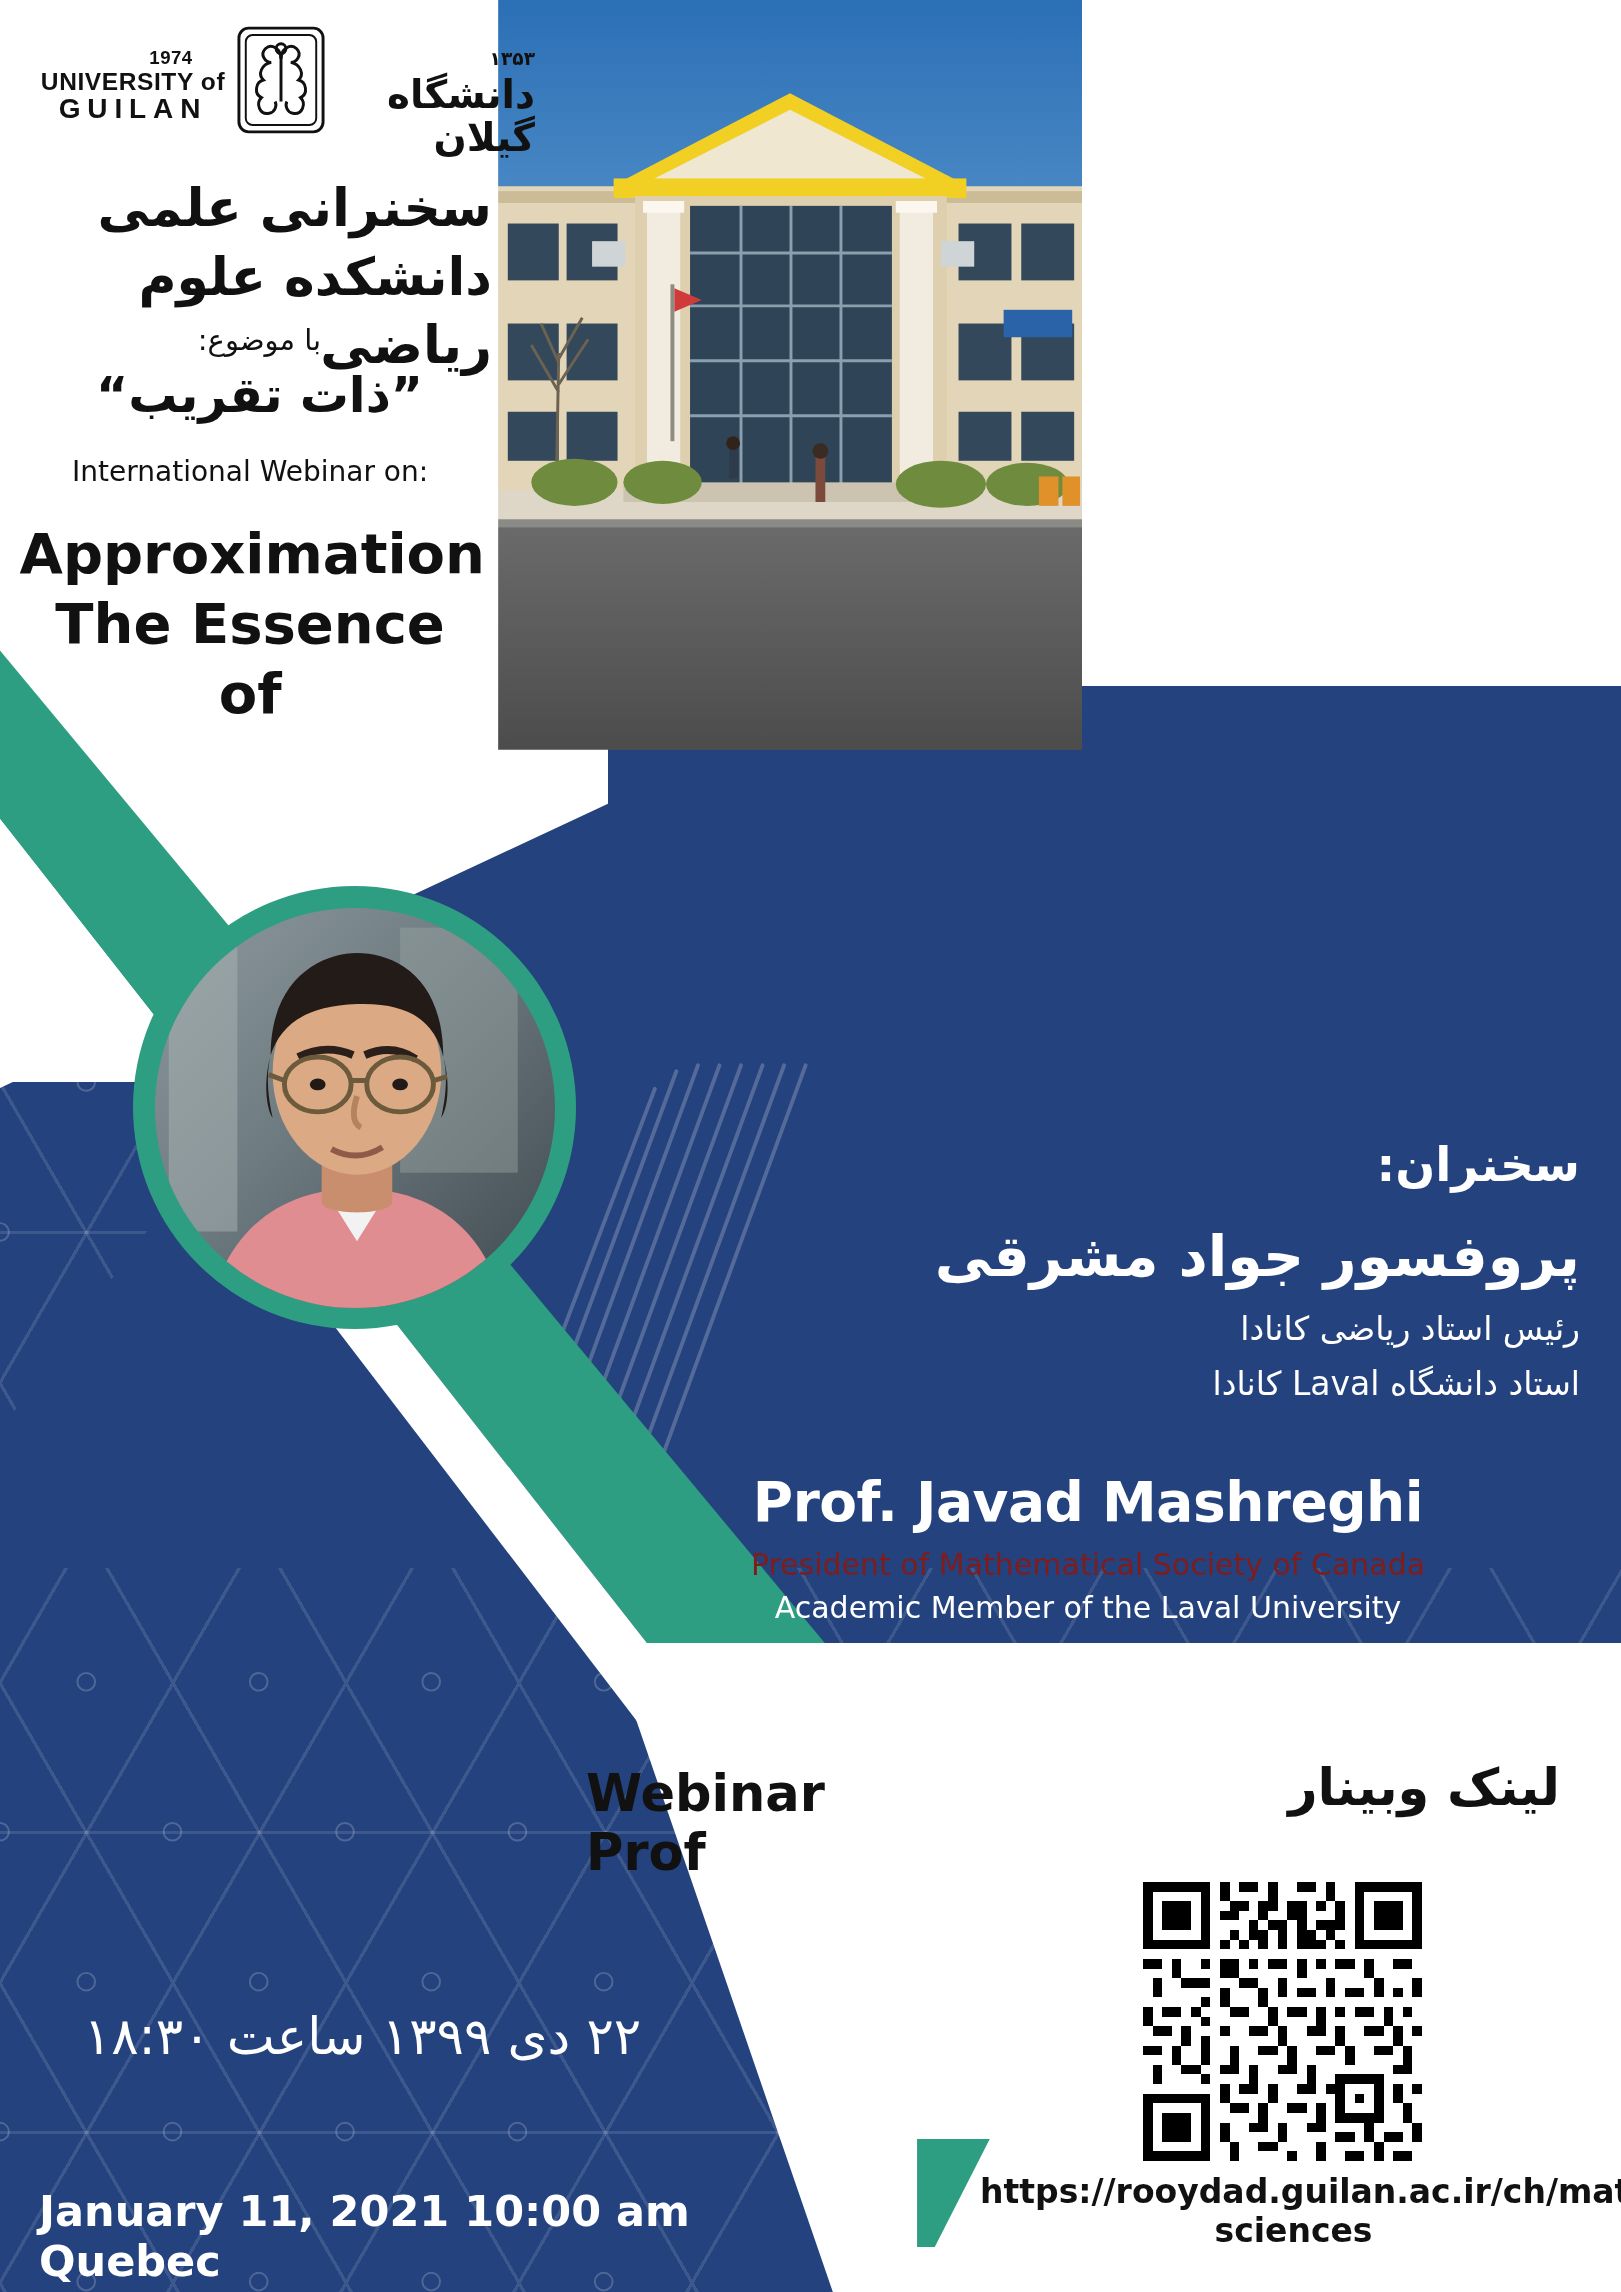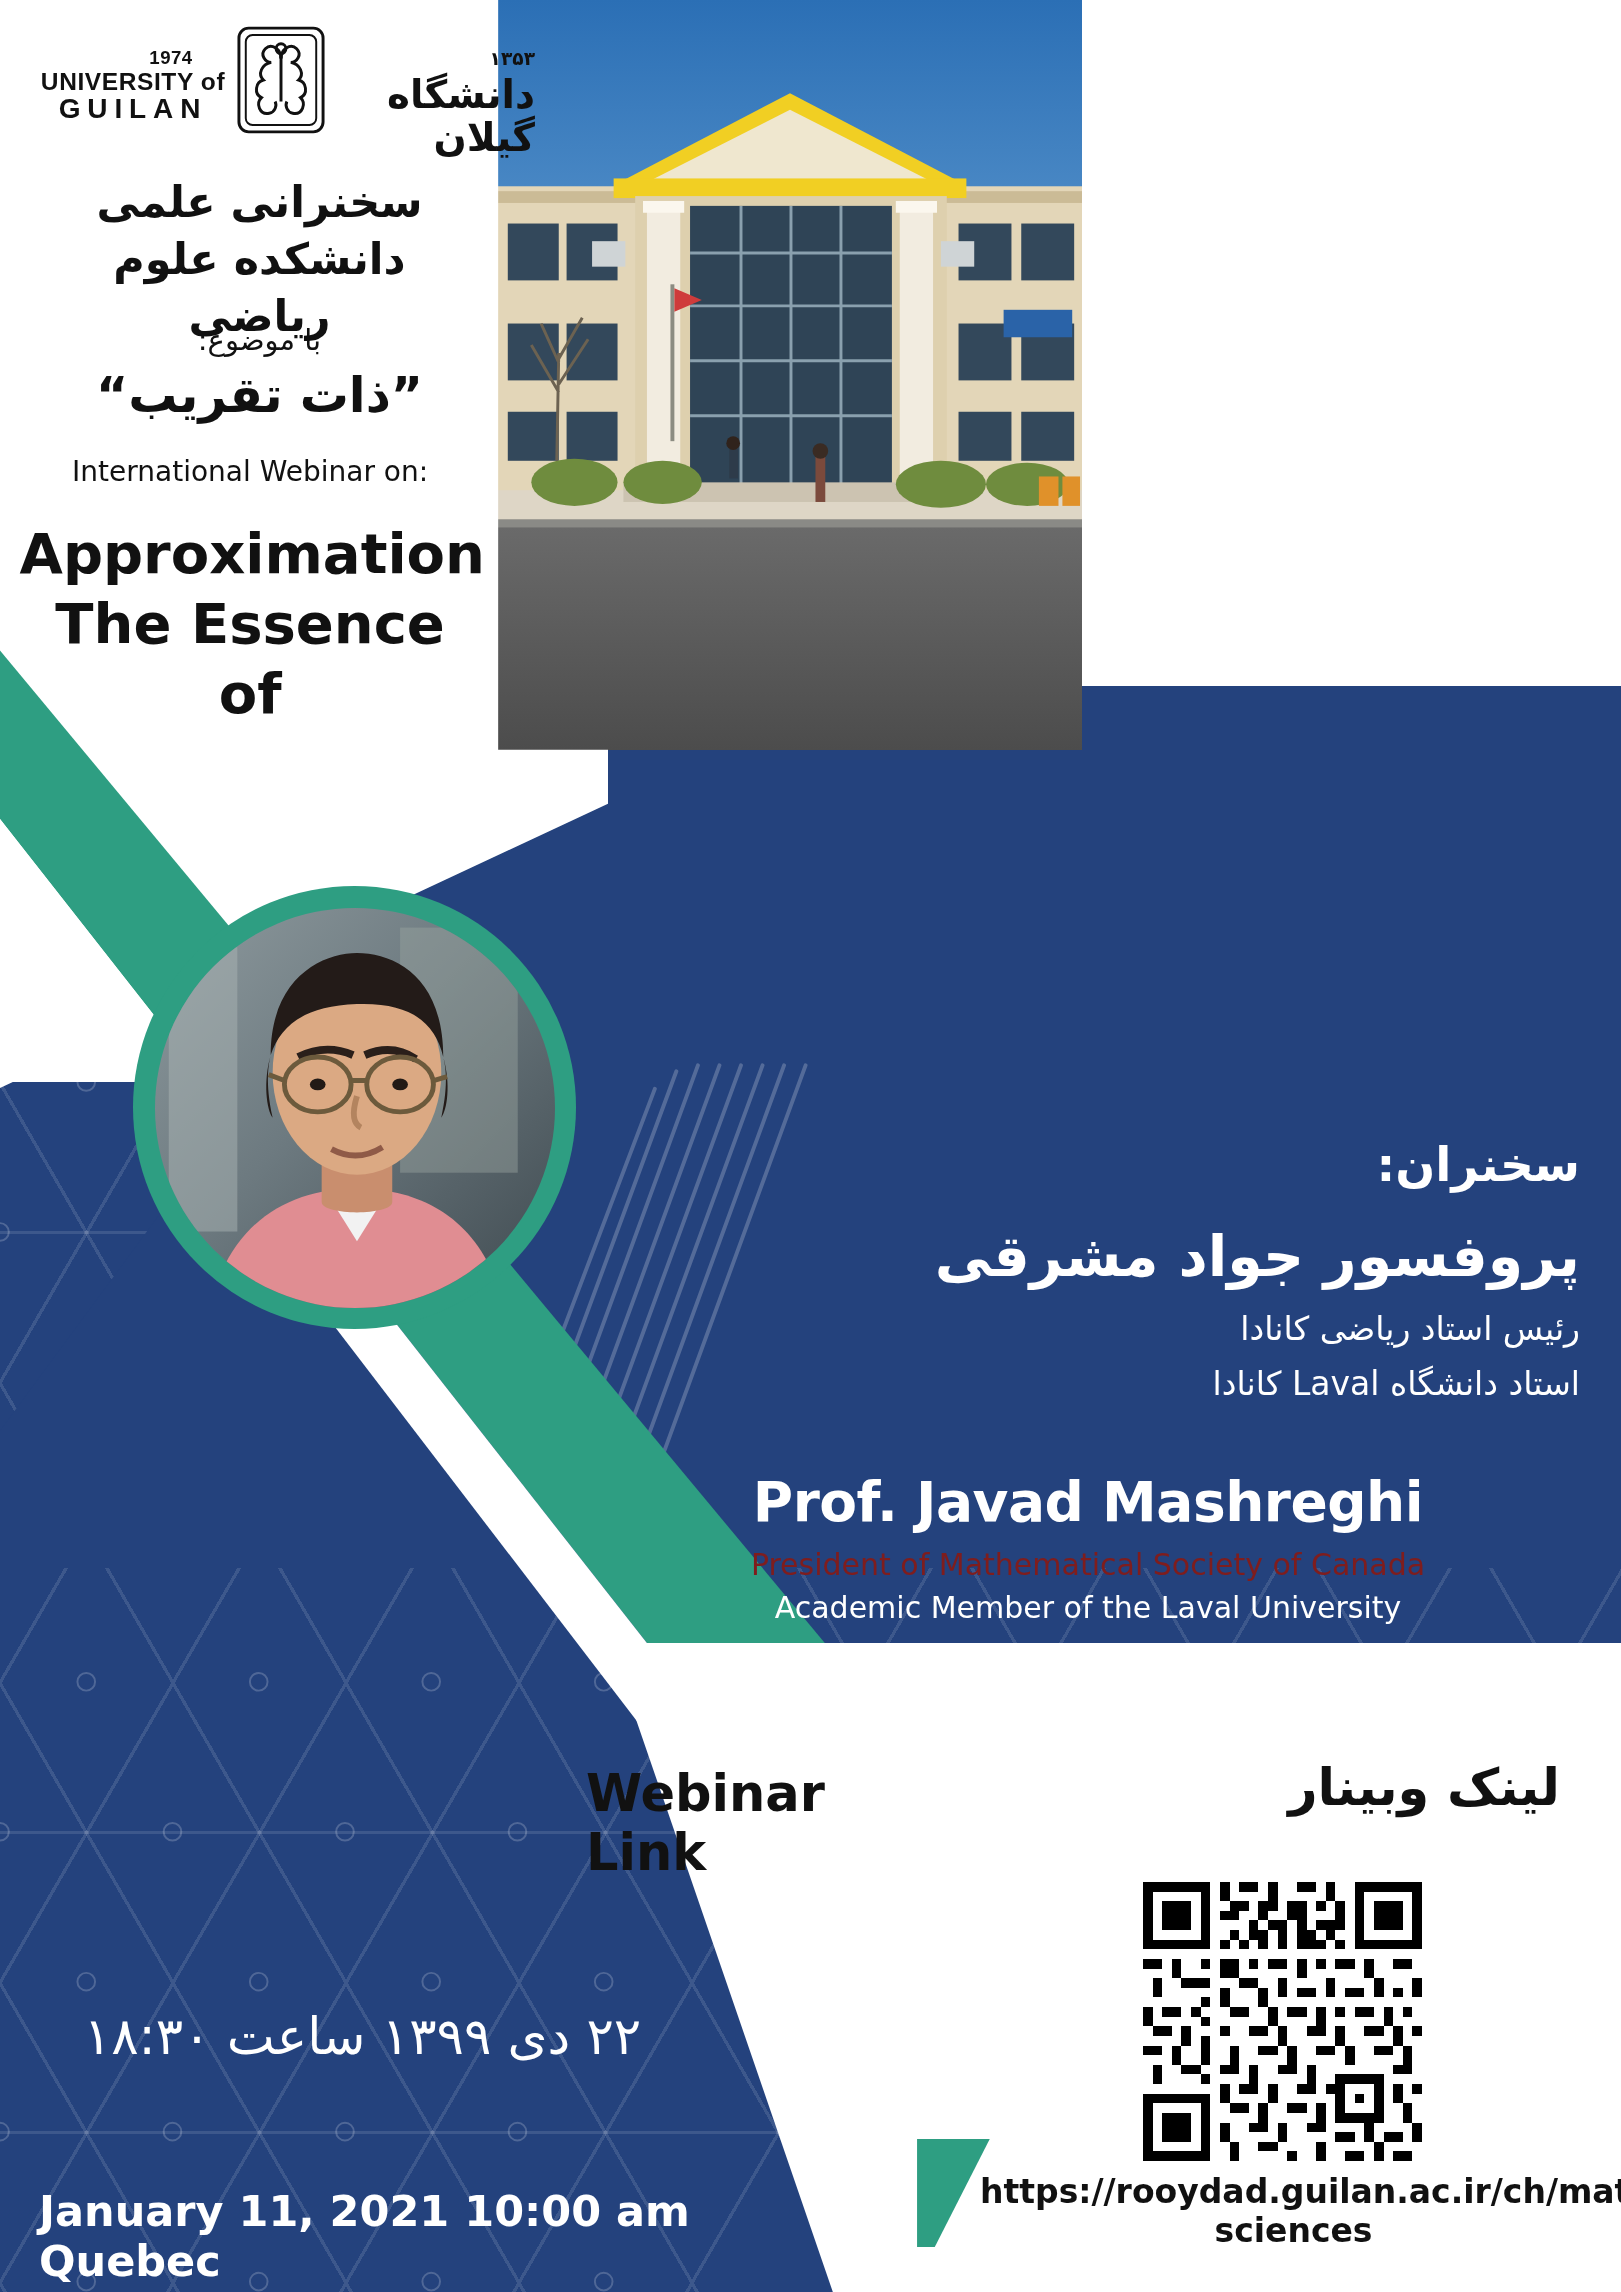--- a/index.html
+++ b/index.html
@@ -40,22 +40,22 @@
     font-family:"Liberation Sans",sans-serif;line-height:1.05;}
   .logo-guilan{font-size:28px;font-weight:700;letter-spacing:6.9px;
     font-family:"Liberation Sans",sans-serif;line-height:1.1;}
   .logo-mark{position:absolute;left:201px;top:7.8px;width:90px;height:110px;}
   .logo-fa{position:absolute;left:294px;top:13.7px;width:206px;text-align:right;
     direction:rtl;font-size:39px;font-weight:700;color:#111;line-height:1.1;}
   .logo-fa-year{font-size:18.6px;font-weight:700;}
 
   
   .fa-head{
-    position:absolute;left:39px;top:174px;width:441px;direction:rtl;text-align:center;
-    font-size:43px;font-weight:700;color:#111;line-height:1.32;
+    position:absolute;left:51px;top:174px;width:441px;direction:rtl;
+    font-size:52px;font-weight:700;color:#111;line-height:1.32;
   }
   .fa-sub{
     position:absolute;left:39px;top:323px;width:441px;direction:rtl;text-align:center;
     font-size:29px;color:#111;
   }
   .fa-title{
     position:absolute;left:39px;top:367px;width:441px;direction:rtl;text-align:center;
     font-size:49px;font-weight:700;color:#111;
   }
   .en-pre{
@@ -397,21 +397,21 @@
 
   <div class="sp-fa-label">سخنران:</div>
   <div class="sp-fa-name">پروفسور جواد مشرقی</div>
   <div class="sp-fa-r1">رئیس استاد ریاضی کانادا</div>
   <div class="sp-fa-r2">استاد دانشگاه Laval کانادا</div>
 
   <div class="sp-en-name">Prof. Javad Mashreghi</div>
   <div class="sp-en-r1">President of Mathematical Society of Canada</div>
   <div class="sp-en-r2">Academic Member of the Laval University</div>
 
-  <div class="wl-en">Webinar Link</div>
+  <div class="wl-en">Webinar Prof</div>
   <div class="wl-fa">لینک وبینار</div>
 
   <div class="qr">
     <svg viewBox="0 0 29 29" shape-rendering="crispEdges" style="width:100%;height:100%;">
       <rect width="29" height="29" fill="#fff"></rect>
       <g fill="#000">
 
         <rect x="0" y="0" width="7" height="1"></rect>
           <rect x="0" y="6" width="7" height="1"></rect>
         <rect x="0" y="0" width="1" height="7"></rect>

